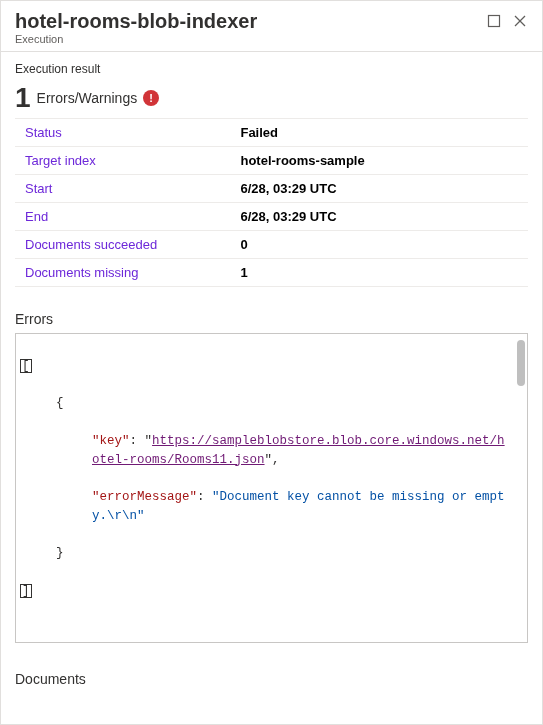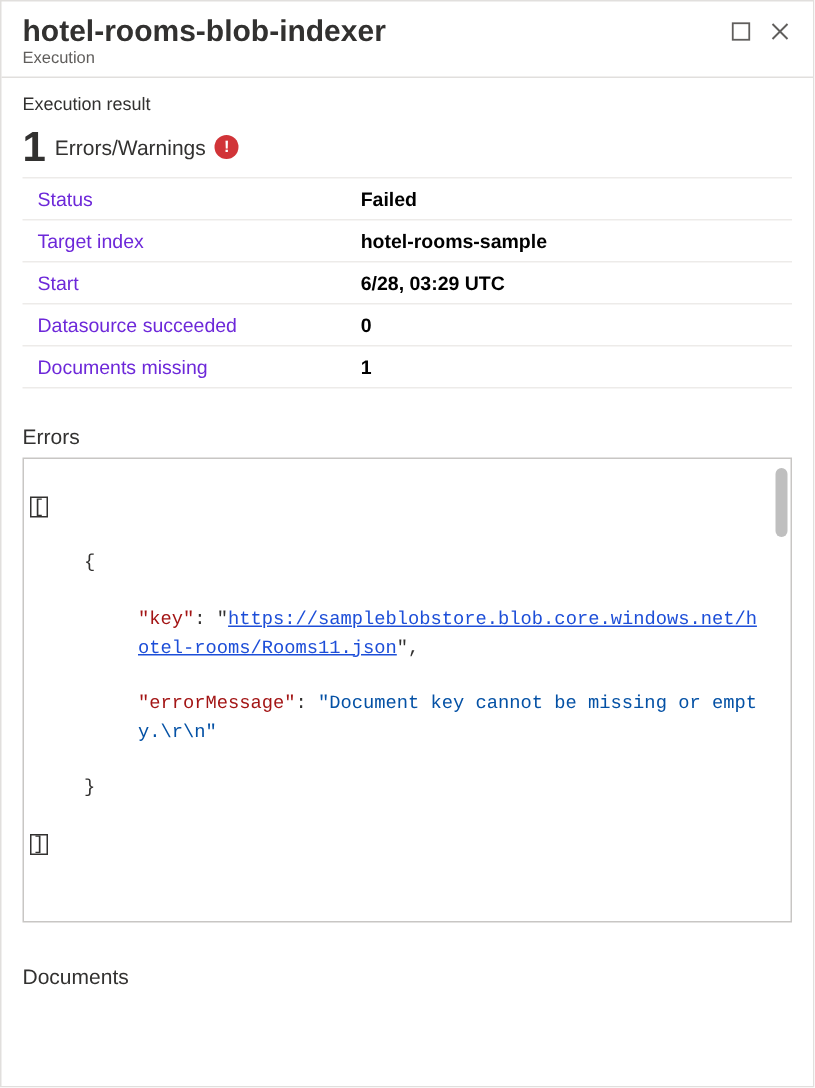--- a/index.html
+++ b/index.html
@@ -153,21 +153,21 @@
     }
     .code-content {
       white-space: pre-wrap;
       word-break: break-all;
       padding-right: 14px;
     }
     .tok-bracket { color: #323130; border: 1px solid #323130; display:inline-block; line-height:1; padding:0 1px; }
     .tok-plain { color: #323130; }
     .tok-key { color: #a31515; }
     .tok-colon { color: #323130; }
-    .tok-link { color: #1d4ed8; text-decoration: underline; }
+    .tok-link { color: #701a75; text-decoration: underline; }
     .tok-string { color: #0451a5; }
     .indent1 { padding-left: 36px; display:block; }
     .indent2 { padding-left: 72px; display:block; }
     .line { display:block; }
   </style>
 </head>
 <body>
 
 <div class="panel">
   <div class="header">
@@ -207,21 +207,25 @@
           </tr>
           <tr>
             <td>Target index</td>
             <td>hotel-rooms-sample</td>
           </tr>
           <tr>
             <td>Start</td>
             <td>6/28, 03:29 UTC</td>
           </tr>
           <tr>
-            <td>Datasource succeeded</td>
+            <td>End</td>
+            <td>6/28, 03:29 UTC</td>
+          </tr>
+          <tr>
+            <td>Documents succeeded</td>
             <td>0</td>
           </tr>
           <tr>
             <td>Documents missing</td>
             <td>1</td>
           </tr>
         </tbody>
     </table>
 
     <div class="sub-section-title">Errors</div>

